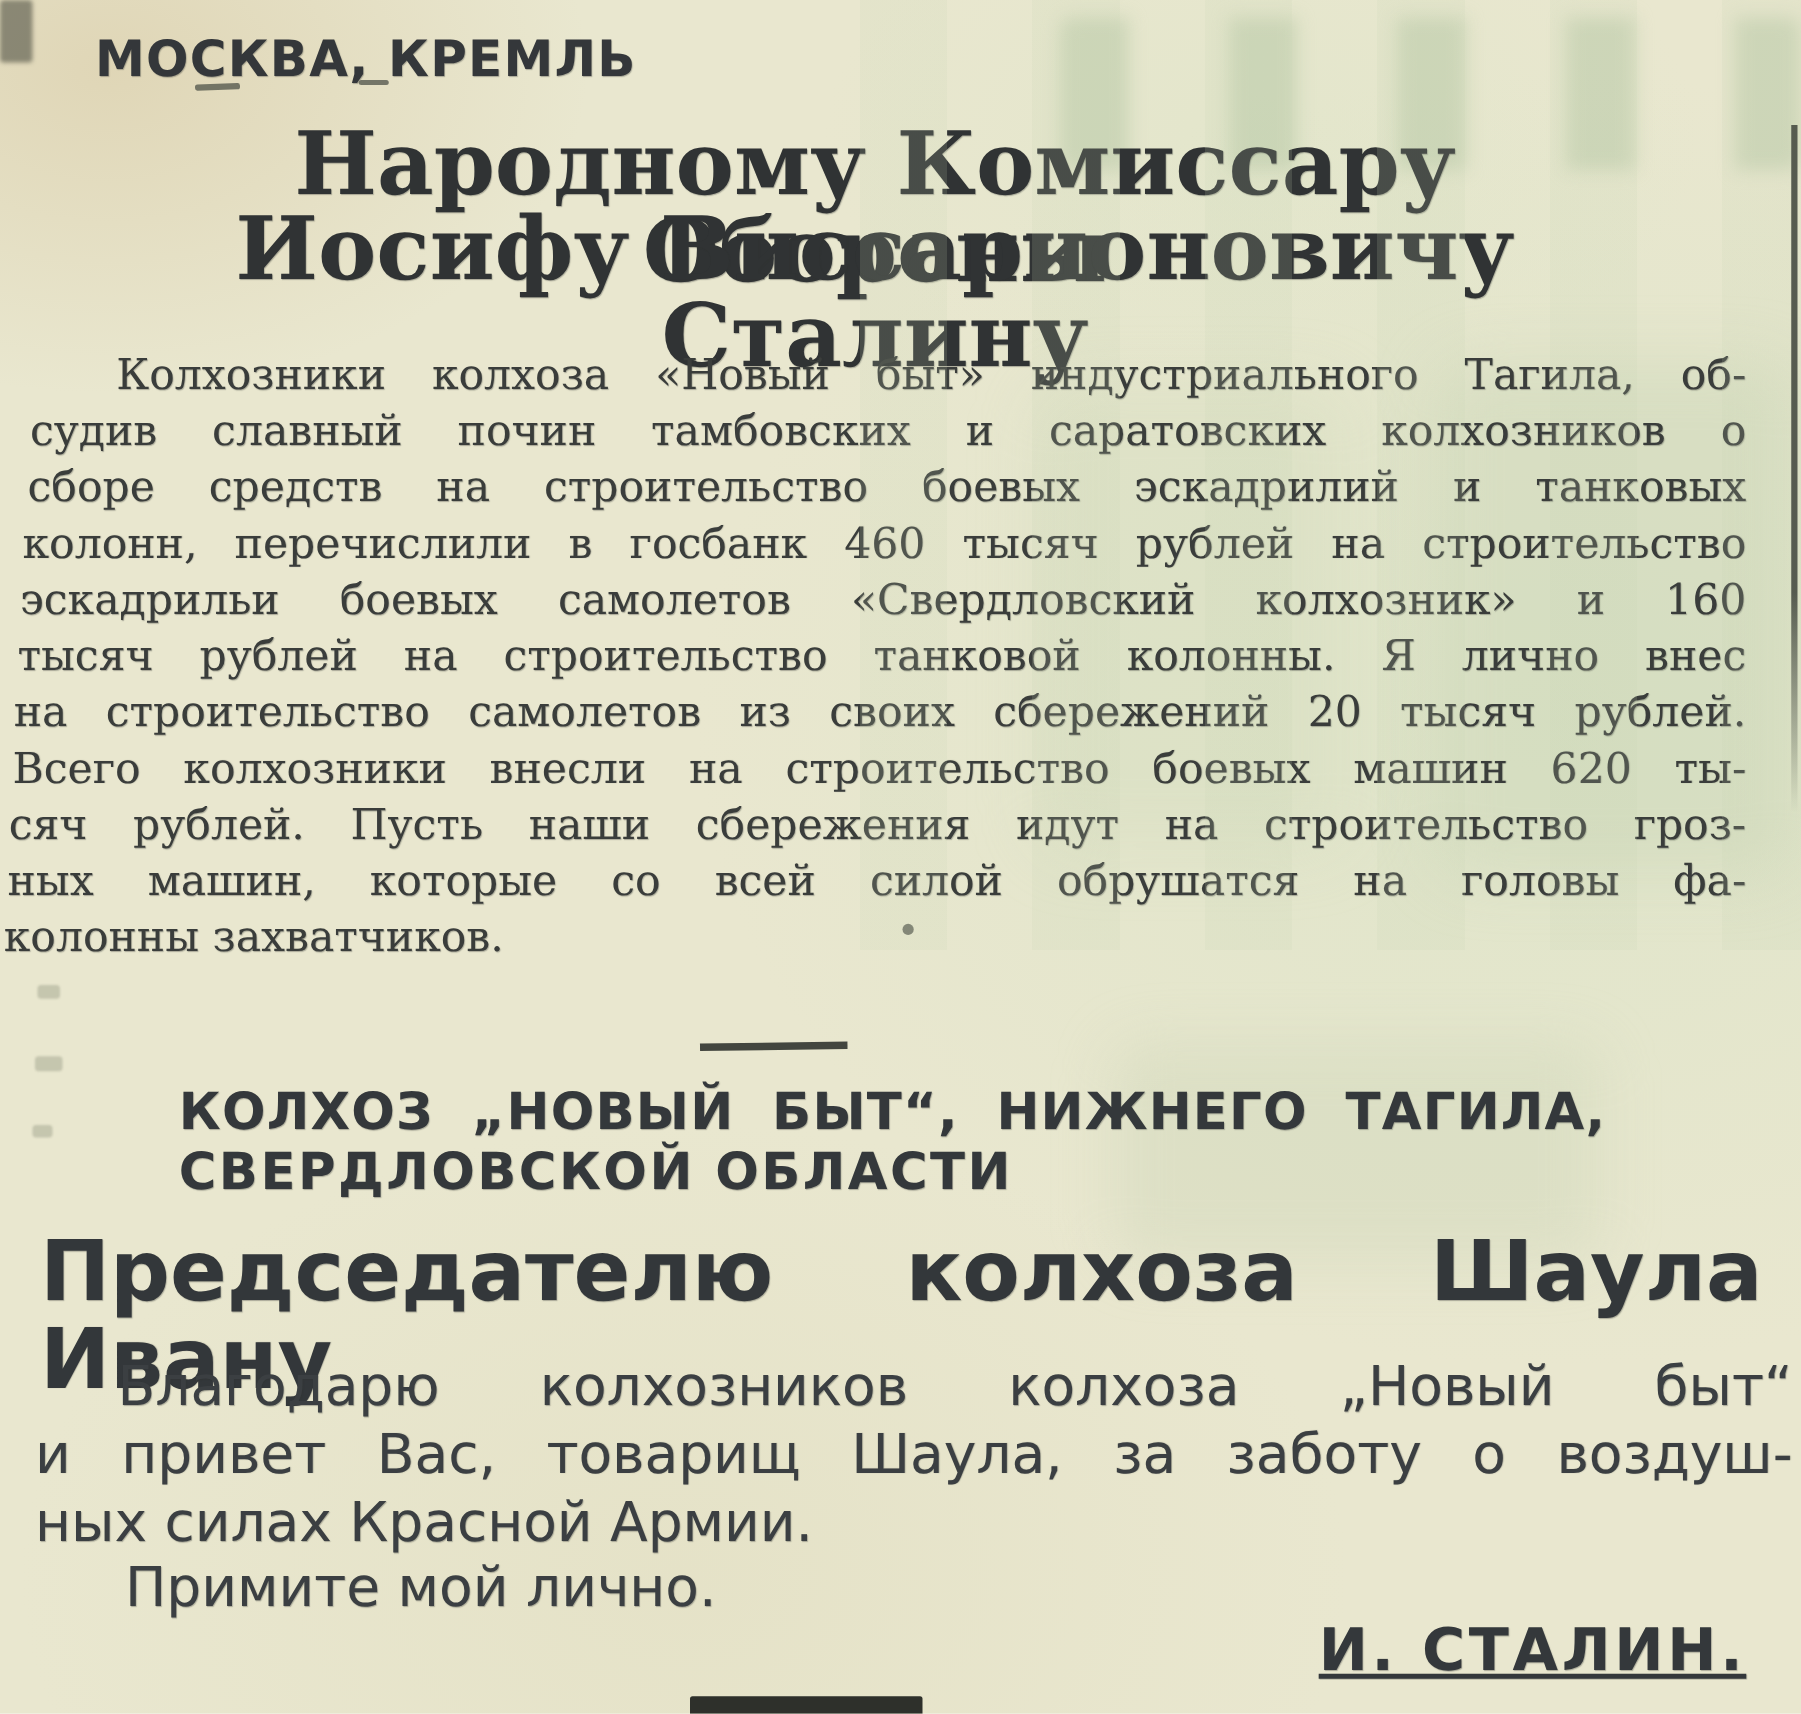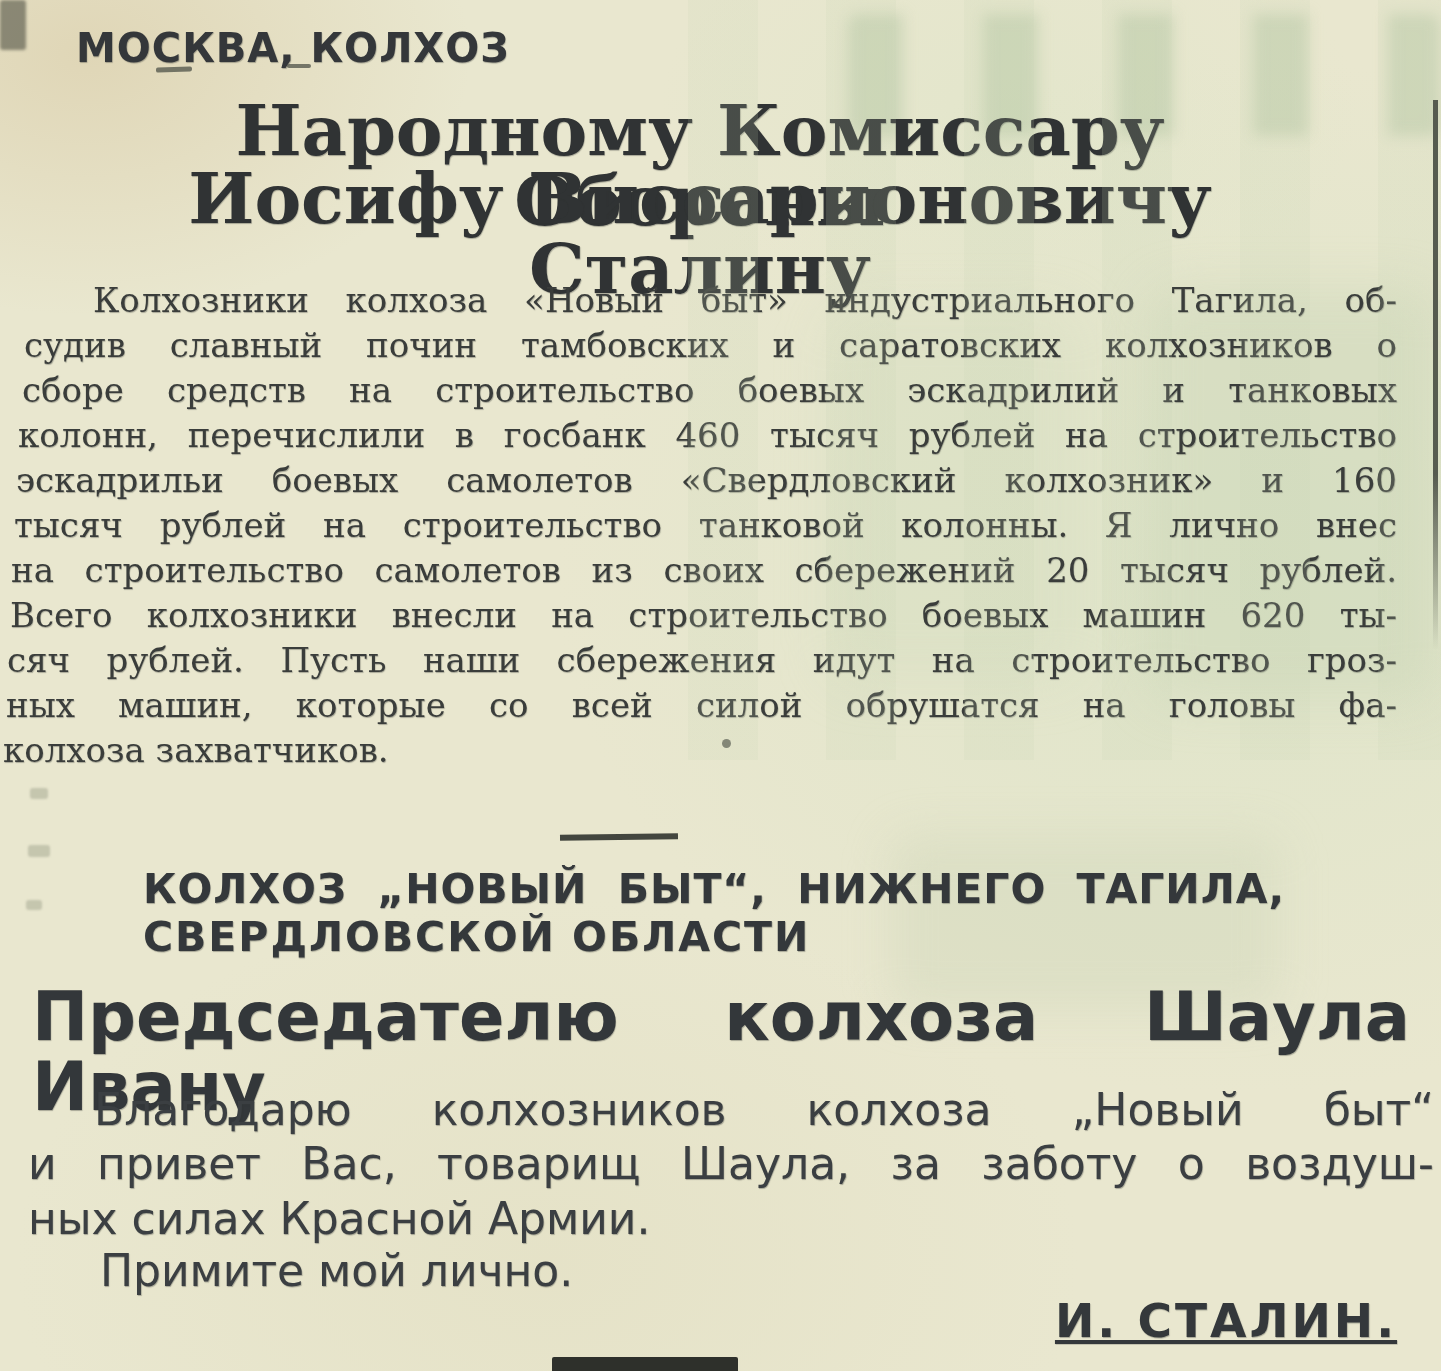--- a/index.html
+++ b/index.html
@@ -86,40 +86,40 @@
   <div class="abs ghost ghost-r1"></div>
   <div class="abs ghost ghost-r2"></div>
   <div class="abs ghost ghost-r3"></div>
   <div class="abs speck" style="left:0;top:0;width:26px;height:50px;"></div>
   <div class="abs faint" style="left:30px;top:788px;width:18px;height:11px;"></div>
   <div class="abs faint" style="left:28px;top:845px;width:22px;height:12px;"></div>
   <div class="abs faint" style="left:26px;top:900px;width:16px;height:10px;"></div>
   <div class="abs ink-dot"></div>
   <div class="abs right-rule"></div>
 
-  <div class="abs dateline ink">МОСКВА, КОЛХОЗ</div>
+  <div class="abs dateline ink">МОСКВА, КРЕМЛЬ</div>
   <div class="abs dash" style="left:156px;top:67px;width:36px;height:5px;transform:rotate(-2deg);"></div>
   <div class="abs dash" style="left:287px;top:64px;width:24px;height:4px;"></div>
 
   <div class="abs headline1 ink">
     <div class="hl-line">Народному Комиссару Обороны</div>
     <div class="hl-line">Иосифу Виссарионовичу Сталину</div>
   </div>
 
   <div class="abs b1line just ink" style="left:25px;top:278px;width:1372px;padding-left:68px;">Колхозники колхоза «Новый быт» индустриального Тагила, об-</div>
   <div class="abs b1line just ink" style="left:24px;top:323px;width:1373px;">судив славный почин тамбовских и саратовских колхозников о</div>
   <div class="abs b1line just ink" style="left:22px;top:368px;width:1375px;">сборе средств на строительство боевых эскадрилий и танковых</div>
   <div class="abs b1line just ink" style="left:18px;top:413px;width:1379px;">колонн, перечислили в госбанк 460 тысяч рублей на строительство</div>
   <div class="abs b1line just ink" style="left:16px;top:458px;width:1381px;">эскадрильи боевых самолетов «Свердловский колхозник» и 160</div>
   <div class="abs b1line just ink" style="left:14px;top:503px;width:1383px;">тысяч рублей на строительство танковой колонны. Я лично внес</div>
   <div class="abs b1line just ink" style="left:11px;top:548px;width:1386px;">на строительство самолетов из своих сбережений 20 тысяч рублей.</div>
   <div class="abs b1line just ink" style="left:10px;top:593px;width:1387px;">Всего колхозники внесли на строительство боевых машин 620 ты-</div>
   <div class="abs b1line just ink" style="left:7px;top:638px;width:1390px;">сяч рублей. Пусть наши сбережения идут на строительство гроз-</div>
   <div class="abs b1line just ink" style="left:6px;top:683px;width:1391px;">ных машин, которые со всей силой обрушатся на головы фа-</div>
-  <div class="abs b1line ink" style="left:3px;top:728px;">колхоза захватчиков.</div>
+  <div class="abs b1line ink" style="left:3px;top:728px;">колонны захватчиков.</div>
 
   <div class="abs divider"></div>
 
   <div class="abs addr just ink" style="left:143px;top:866px;width:1142px;">КОЛХОЗ „НОВЫЙ БЫТ“, НИЖНЕГО ТАГИЛА,</div>
   <div class="abs addr ink" style="left:143px;top:914px;letter-spacing:2px;text-align:right;">СВЕРДЛОВСКОЙ ОБЛАСТИ</div>
 
   <div class="abs headline2 just ink">Председателю колхоза Шаула Ивану</div>
 
   <div class="abs b2line just ink" style="top:1082px;padding-left:66px;">Благодарю колхозников колхоза „Новый быт“</div>
   <div class="abs b2line just ink" style="top:1136px;">и привет Вас, товарищ Шаула, за заботу о воздуш-</div>

